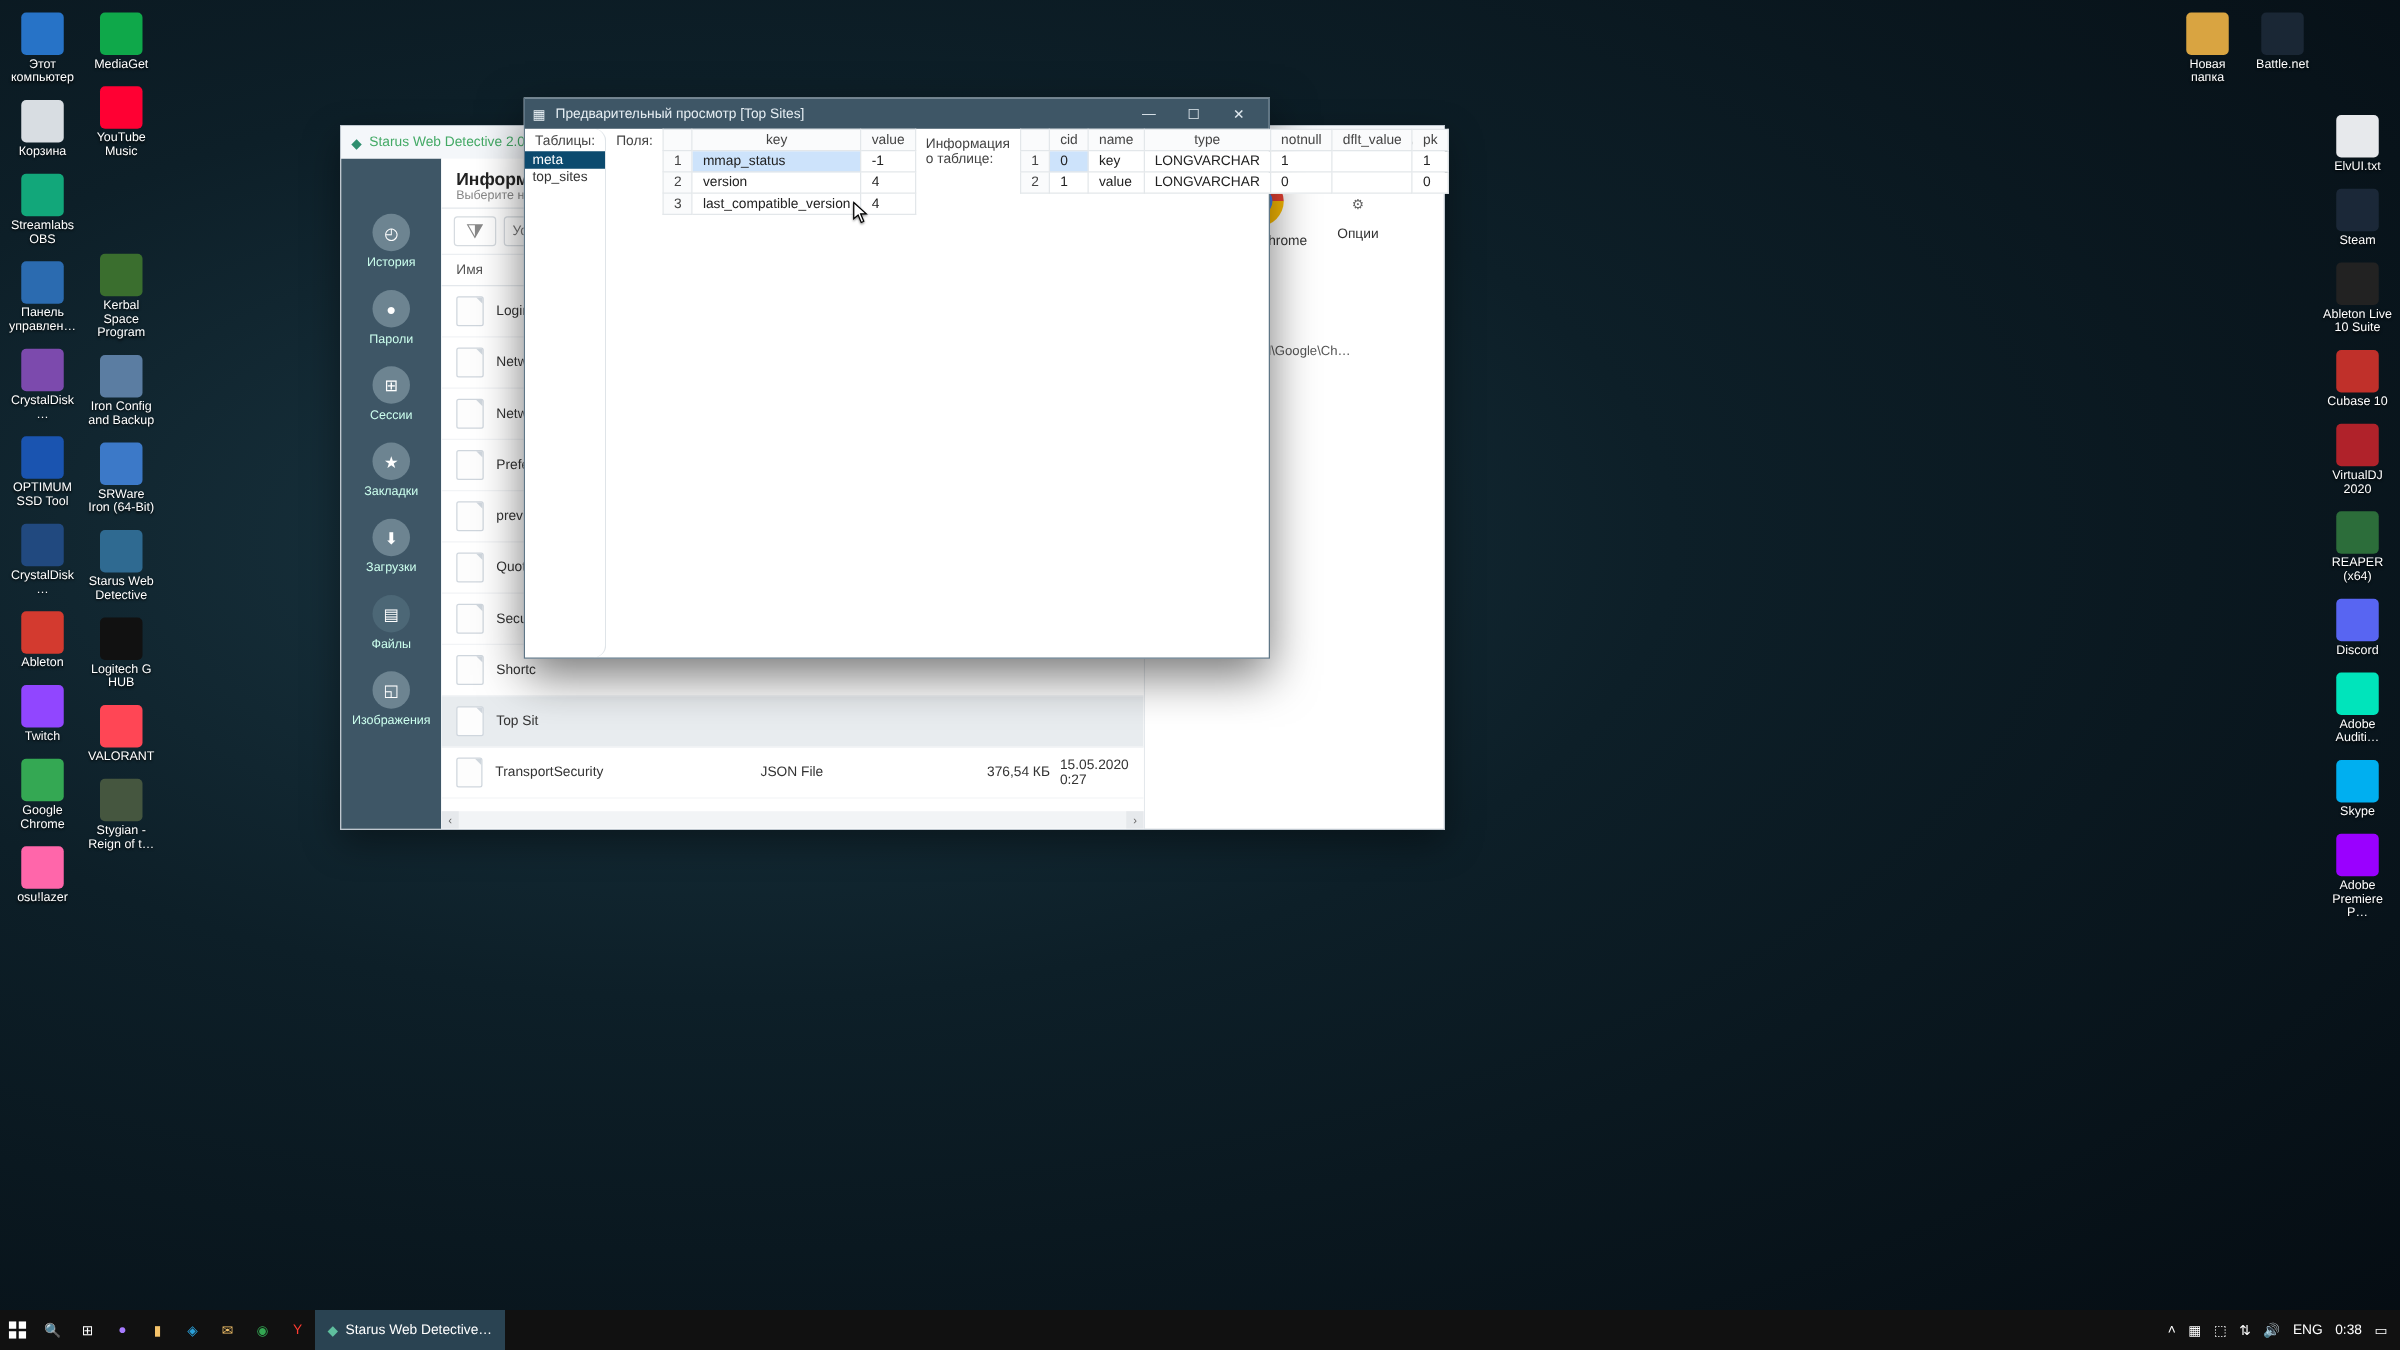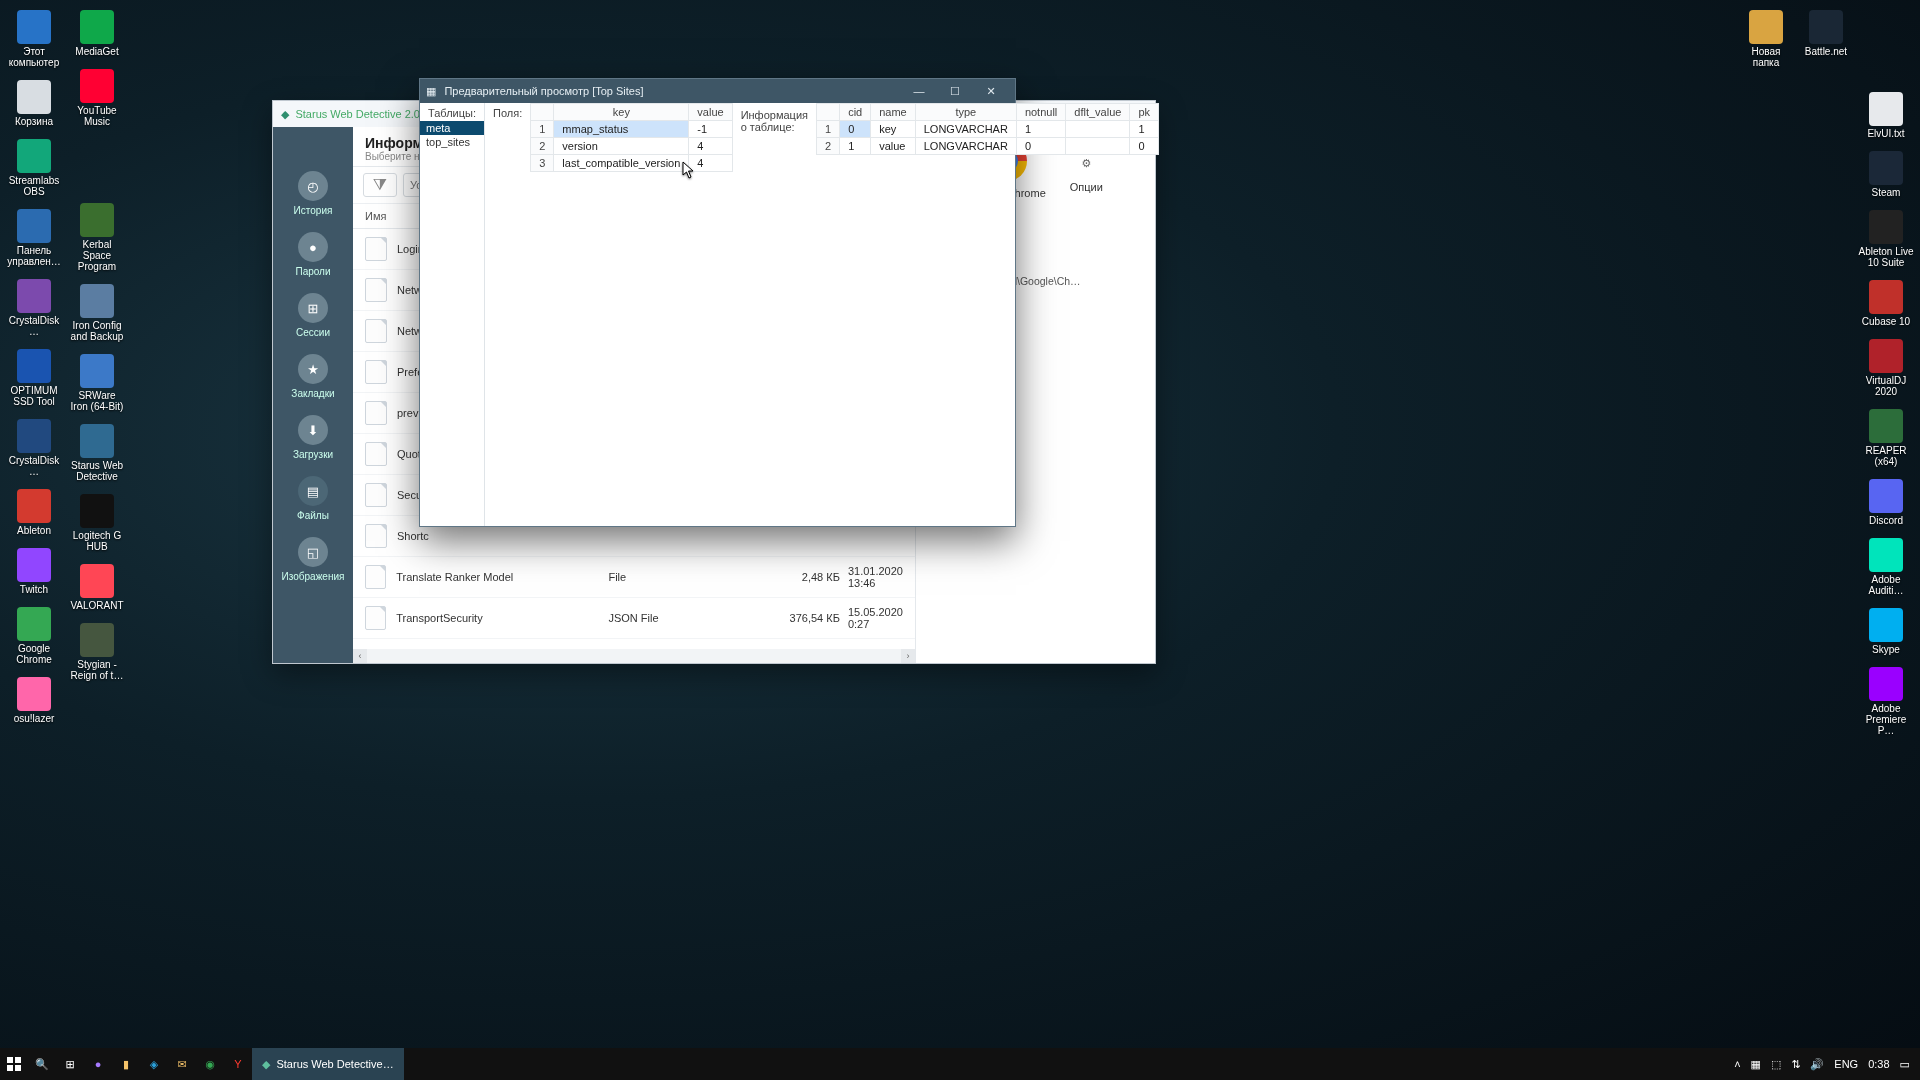--- a/index.html
+++ b/index.html
@@ -51,21 +51,21 @@
 .det-kv { margin-top:14px; display:flex; flex-direction:column; gap:6px; font-size:10.5px; color:#555; }
 .det-hscroll { position:absolute; left:0; right:0; bottom:0; height:14px; background:#f2f4f6; display:flex; align-items:center; }
 .det-hscroll .arr { width:14px; height:14px; background:#e6e9ec; display:flex; align-items:center; justify-content:center; font-size:9px; color:#666; }
 
 
 .win-prev { position:absolute; left:419px; top:78px; width:597px; height:449px; background:#fff; border:1px solid #5f7686; box-shadow:0 14px 36px rgba(0,0,0,0.55); }
 .prev-title { height:24px; background:#3e5666; color:#e6eef3; display:flex; align-items:center; gap:8px; padding:0 6px; font-size:11px; }
 .prev-title .tctl { margin-left:auto; display:flex; }
 .prev-title .wbtn { width:36px; height:24px; display:flex; align-items:center; justify-content:center; color:#dfe8ee; cursor:pointer; }
 .prev-body { height:calc(100% - 24px); display:flex; }
-.prev-left { width:168px; border-right:1px solid #dfe4e8; display:flex; flex-direction:column; }
+.prev-left { width:168px; border-right:1px solid #dfe4e8; display:flex; flex-direction:column;border-radius:10px; }
 .sec-label { font-size:11px; color:#444; padding:4px 8px 2px; }
 .tbl-list { flex:0 0 auto; }
 .tbl-item { font-size:11px; padding:1px 6px; cursor:pointer; color:#333; }
 .tbl-item.sel { background:#0c4a6e; color:#fff; }
 .prev-right { flex:1; display:flex; flex-direction:row; }
 .grid { font-size:11px; color:#222; border-collapse:collapse; }
 .grid th, .grid td { border:1px solid #e3e7ea; padding:2px 8px; text-align:left; height:17px; background:#fff; }
 .grid th { background:#fafbfc; font-weight:400; color:#444; text-align:center; }
 .grid .rh { background:#fafbfc; text-align:center; color:#444; width:22px; }
 .grid td.selcell { background:#cde3fb; }
@@ -322,26 +322,26 @@
             <div class="det-col-size"></div>
             <div class="det-col-date"></div>
           </div>
           <div class="det-row">
             <div class="fileico"></div>
             <div class="det-col-name">Shortc</div>
             <div class="det-col-type"></div>
             <div class="det-col-size"></div>
             <div class="det-col-date"></div>
           </div>
-          <div class="det-row">
-            <div class="fileico"></div>
-            <div class="det-col-name">Translate Ranker Model</div>
-            <div class="det-col-type">File</div>
-            <div class="det-col-size">2,48 КБ</div>
-            <div class="det-col-date">31.01.2020 13:46</div>
+          <div class="det-row sel">
+            <div class="fileico"></div>
+            <div class="det-col-name">Top Sit</div>
+            <div class="det-col-type"></div>
+            <div class="det-col-size"></div>
+            <div class="det-col-date"></div>
           </div>
           <div class="det-row">
             <div class="fileico"></div>
             <div class="det-col-name">TransportSecurity</div>
             <div class="det-col-type">JSON File</div>
             <div class="det-col-size">376,54 КБ</div>
             <div class="det-col-date">15.05.2020 0:27</div>
           </div>
         </div>
       <div class="det-hscroll">

